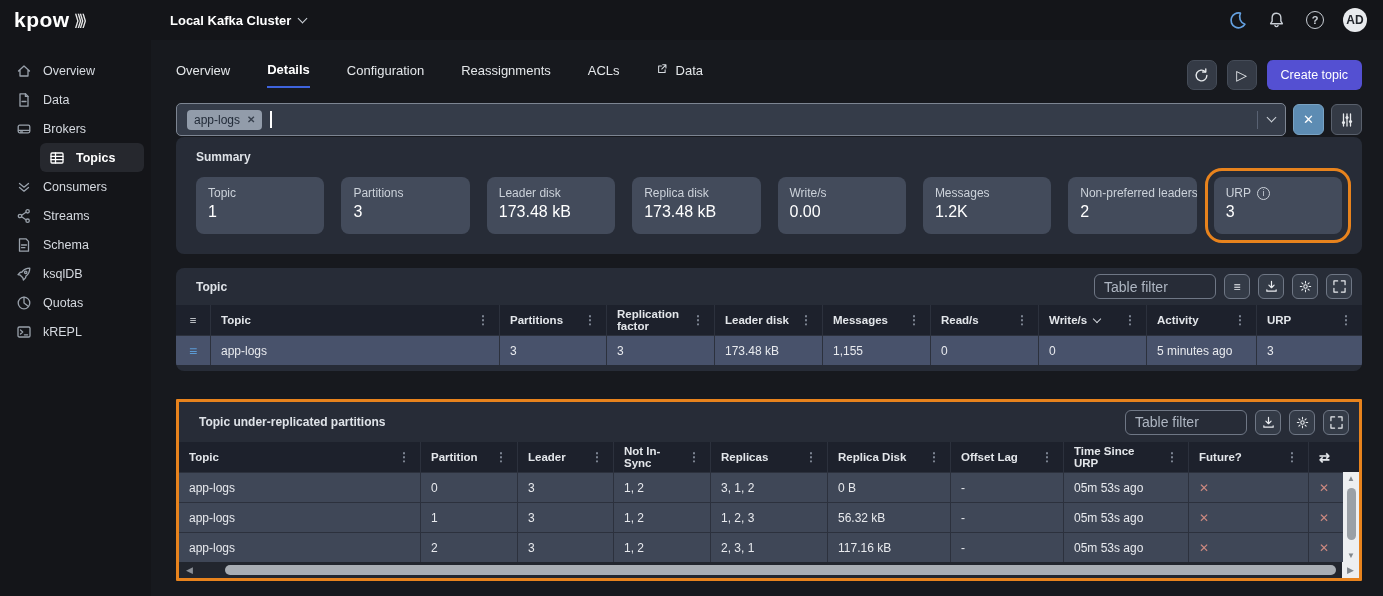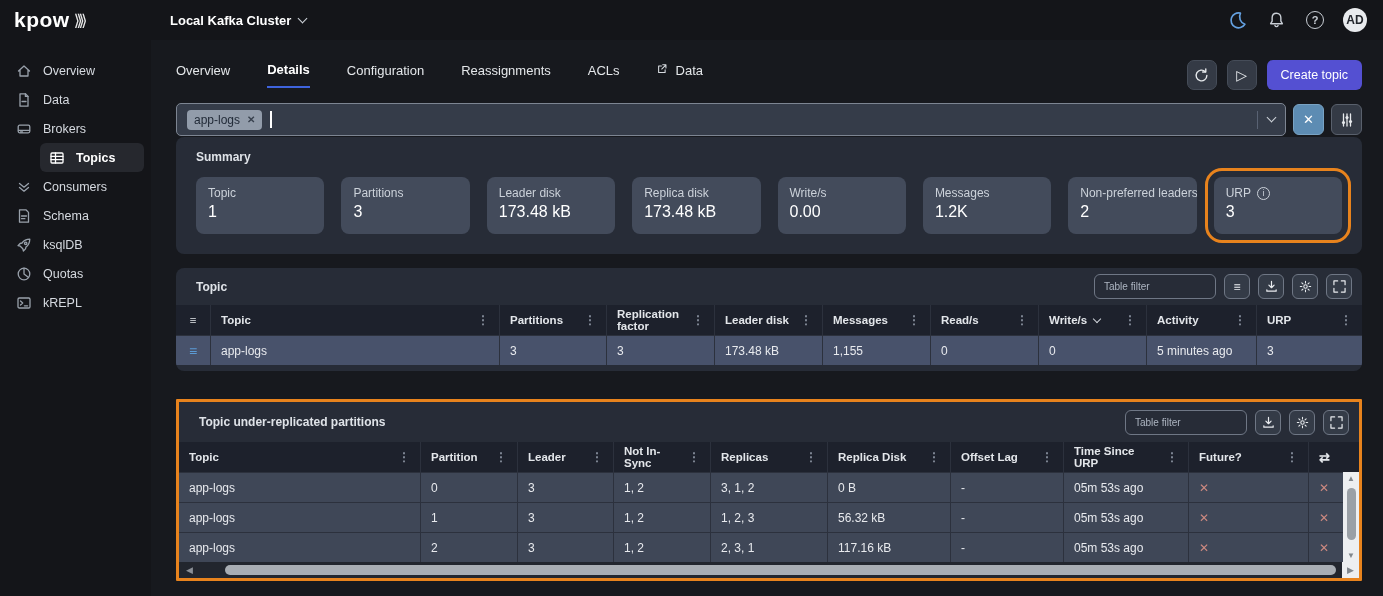--- a/index.html
+++ b/index.html
@@ -71,21 +71,21 @@
   .card-value { font-size:16px; color:#fff; margin-top:3px; }
   .info-i { width:13px; height:13px; border:1.2px solid #ccd2da; border-radius:50%; font-size:9px;
     display:inline-flex; align-items:center; justify-content:center; flex:none; }
   .card.highlight { outline:3px solid #e8831d; outline-offset:6px; }
 
   
   .tbl-panel { margin-top:14px; overflow:hidden; }
   .tbl-head { height:37px; display:flex; align-items:center; padding:0 10px 0 20px; }
   .tbl-tools { margin-left:auto; display:flex; gap:8px; align-items:center; }
   .filter-in { width:122px; height:25px; background:#272c37; border:1px solid #6f7785; border-radius:6px;
-    color:#e9ecef; font-size:10px; padding:0 9px; font-family:inherit; }
+    color:#e9ecef; font-size:14px; padding:0 9px; font-family:inherit; }
   .filter-in::placeholder { color:#aeb6c2; }
   .mini-btn { width:26px; height:25px; border-radius:6px; background:#343b47; border:1px solid #6f7785;
     color:#e9ecef; display:flex; align-items:center; justify-content:center; cursor:pointer; font-size:12px; }
   .grid { display:grid; align-items:stretch; }
   .g1 { grid-template-columns:34px minmax(0,1fr) 107px 108px 108px 108px 108px 108px 110px 106px; }
   .g2 { grid-template-columns:minmax(0,1fr) 97px 96px 97px 117px 123px 113px 125px 120px 51px; }
   .gh { background:#1d212c; height:30px; }
   .gh .cell { font-size:11.5px; font-weight:bold; color:#e3e6ea; }
   .cell { display:flex; align-items:center; padding:0 10px; border-left:1px solid #2c313d; min-width:0; }
   .cell:first-child { border-left:none; }
@@ -181,20 +181,31 @@
       </span>
       <span>Topics</span>
     </div>
     <div class="side-item">
       <span class="s-ico">
         <svg class="lin" width="16" height="16" viewBox="0 0 16 16">
           <path d="M3.5 4.5 8 8.2l4.5-3.7M3.5 8.5 8 12.2l4.5-3.7"></path>
         </svg>
       </span>
       <span>Consumers</span>
+    </div>
+    <div class="side-item">
+      <span class="s-ico">
+        <svg class="lin" width="16" height="16" viewBox="0 0 16 16">
+          <circle cx="11.6" cy="3.3" r="1.7"></circle>
+          <circle cx="4" cy="8" r="1.7"></circle>
+          <circle cx="11.6" cy="12.7" r="1.7"></circle>
+          <path d="M5.6 7.2l4.4-3M5.6 8.8l4.4 3"></path>
+        </svg>
+      </span>
+      <span>Streams</span>
     </div>
     <div class="side-item">
       <span class="s-ico">
         <svg class="lin" width="16" height="16" viewBox="0 0 16 16">
           <path d="M3.5 1.8h6.4l2.6 2.6v9.8H3.5z"></path>
           <path d="M5.5 8h5M5.5 10.7h3.4"></path>
         </svg>
       </span>
       <span>Schema</span>
     </div>

